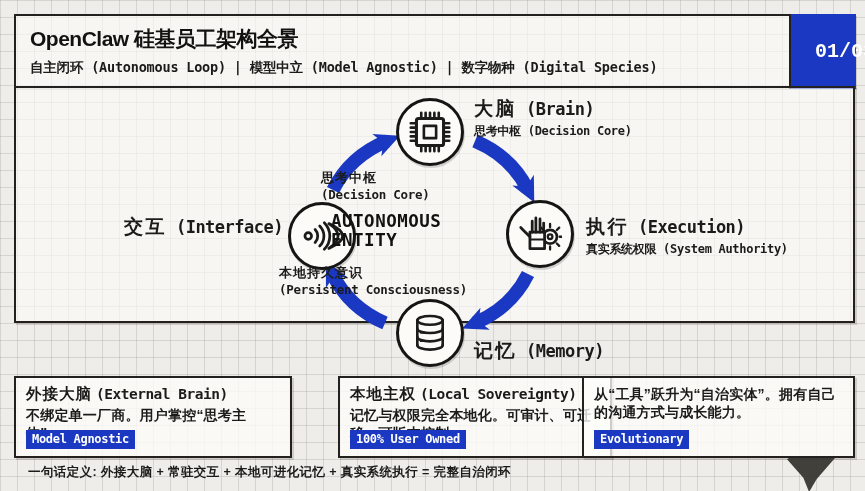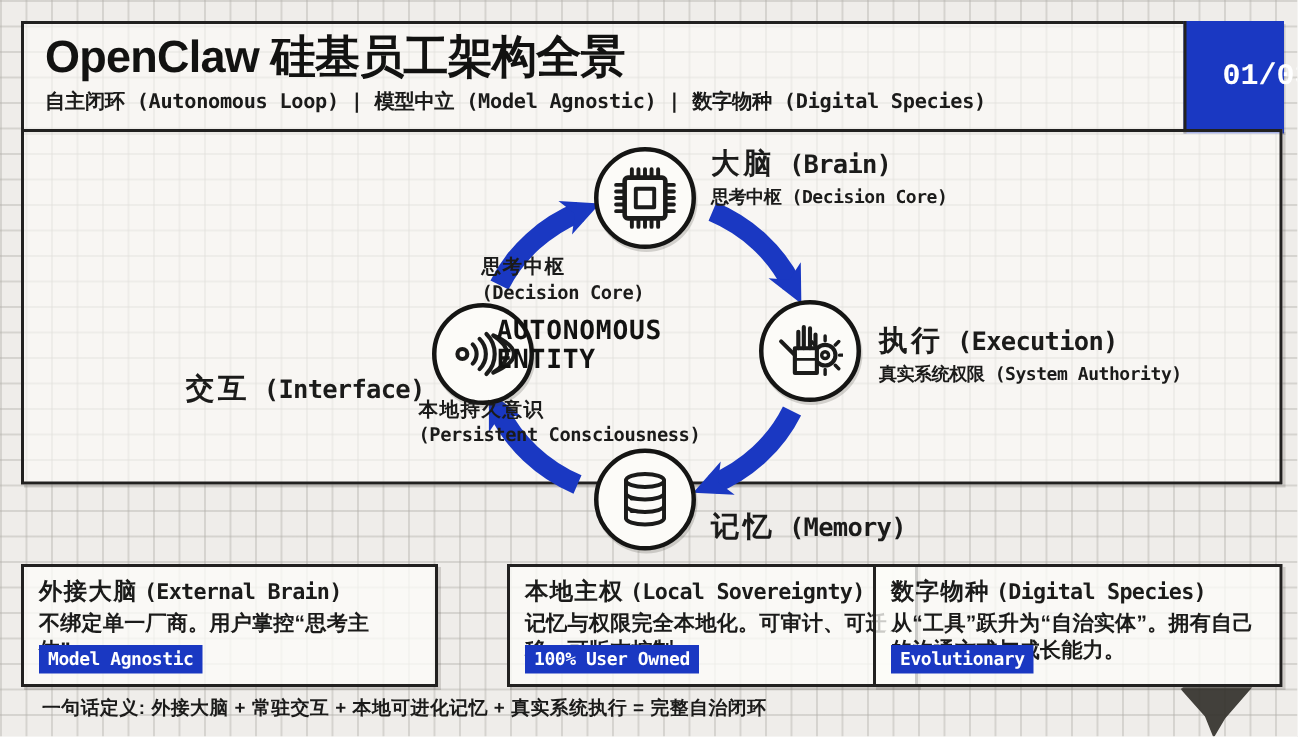--- a/index.html
+++ b/index.html
@@ -20,21 +20,21 @@
       linear-gradient(to bottom, rgba(178,176,170,0.42) 1px, transparent 1px);
     background-size:17px 17px;
   }
   .frame{
     position:absolute;border:2.5px solid var(--border);
     background:rgba(253,252,249,0.62);
     box-shadow:2px 2px 0 rgba(60,58,52,0.18);
   }
   
   .header{left:14px;top:14px;width:841px;height:74px;padding:5px 0 0 14px;}
-  .title{font-size:30px;font-weight:700;letter-spacing:-0.5px;line-height:36px;color:#121211;}
+  .title{font-size:21px;font-weight:700;letter-spacing:-0.5px;line-height:36px;color:#121211;}
   .subtitle{font-family:var(--mono);font-size:13.5px;font-weight:700;margin-top:2px;letter-spacing:-0.2px;}
   .page-badge{
     position:absolute;right:-2.5px;top:-2.5px;bottom:-2.5px;width:67px;
     background:var(--accent);border-left:2.5px solid var(--border);
     display:flex;align-items:center;justify-content:center;
     color:#fff;font-family:Liberation Mono, monospace;font-size:20px;font-weight:700;padding-left:44px;
   }
   
   .main{left:14px;top:85.5px;width:841px;height:237px;}
   .arrows{position:absolute;left:0;top:0;}
@@ -130,21 +130,21 @@
       <svg width="44" height="44" viewBox="0 0 48 48">
         <g stroke-width="3">
           <circle cx="9" cy="24" r="3.6"></circle>
           <path d="M16.5 17 A10 10 0 0 1 16.5 31"></path>
           <path d="M21.5 13 A15.5 15.5 0 0 1 21.5 35"></path>
           <path d="M26.5 9.5 A20.5 20.5 0 0 1 26.5 38.5"></path>
           <path d="M31.5 10.5 Q46.5 17 46.5 24 Q46.5 31 31.5 37.5 Q41.5 31 41.5 24 Q41.5 17 31.5 10.5 Z"></path>
         </g>
       </svg>
     </div>
-    <div class="nlabel right-align" style="right:570px;top:126px;margin-top:32px;">
+    <div class="nlabel right-align" style="right:570px;top:126px;">
       <div>
         <span class="zh">交互</span><span class="en">(Interface)</span>
       </div>
     </div>
 
     <div class="node" style="left:490px;top:112px;">
       <svg width="44" height="44" viewBox="0 0 48 48">
         <g stroke-width="3">
           <circle cx="35" cy="27" r="7.5"></circle>
           <circle cx="35" cy="27" r="2.5" stroke-width="2.5"></circle>
@@ -201,23 +201,20 @@
 
   <div class="frame bbox" style="left:300px;width:274px;margin-left:38px;">
     <div class="btitle">
       <span class="zh">本地主权</span><span class="en">(Local Sovereignty)</span>
     </div>
     <div class="bbody">记忆与权限完全本地化。可审计、可迁移、可版本控制。</div>
     <div class="bbadge">100% User Owned</div>
   </div>
 
   <div class="frame bbox" style="left:582px;width:273px;">
-    <div class="btitle">
-      <span class="zh">数字物种</span><span class="en">(Digital Species)</span>
-    </div>
     <div class="bbody">从“工具”跃升为“自治实体”。拥有自己的沟通方式与成长能力。</div>
     <div class="bbadge">Evolutionary</div>
   </div>
 
   <div class="footer">一句话定义: 外接大脑 + 常驻交互 + 本地可进化记忆 + 真实系统执行 = 完整自治闭环</div>
 
   <div class="curl"></div>
 
 </div>
 

